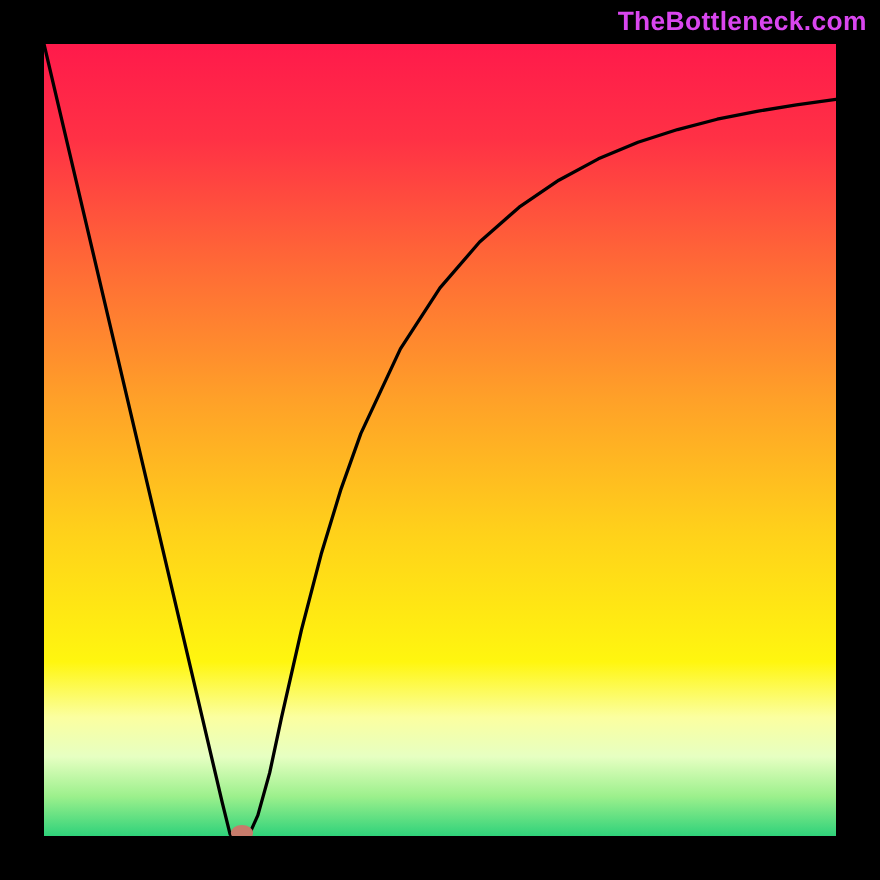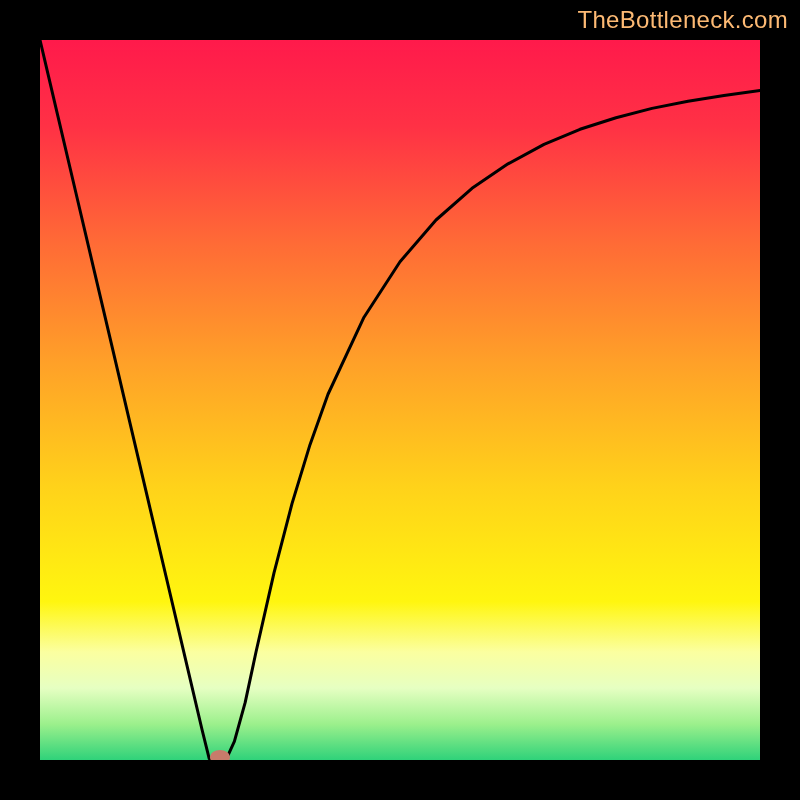--- a/index.html
+++ b/index.html
@@ -22,23 +22,23 @@
     left: 40px;
     top: 40px;
     width: 720px;
     height: 720px;
     overflow: hidden;
   }
   .watermark {
     position: absolute;
     top: 6px;
     right: 12px;
-    color: #fdba74;
+    color: #d946ef;
     font-size: 24px;
-    font-weight: 400;
+    font-weight: 700;
     letter-spacing: 0.3px;
     user-select: none;
   }
   svg {
     display: block;
   }
 </style>
 </head>
 <body>
 

